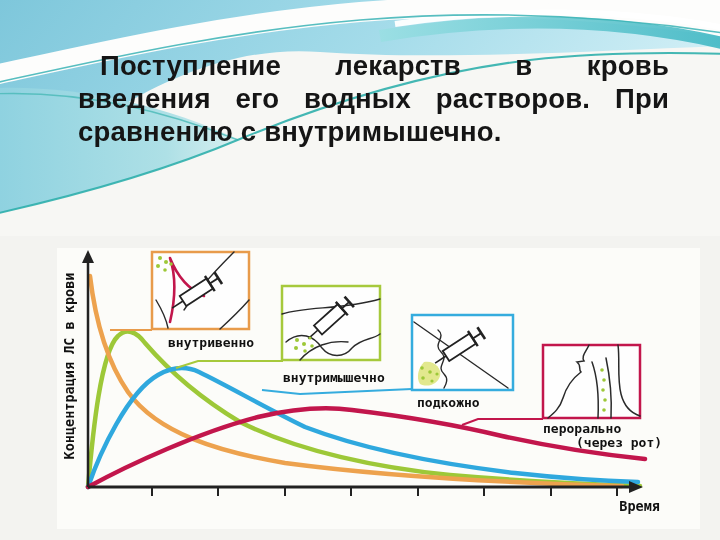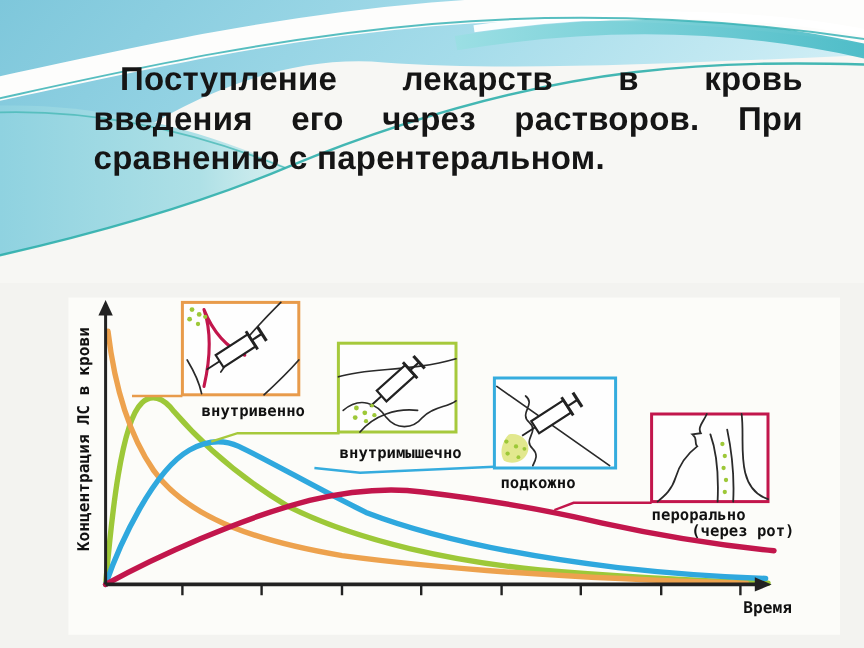--- a/index.html
+++ b/index.html
@@ -74,22 +74,22 @@
     <path d="M380,36 C500,16 620,18 735,46" stroke="url(#tealband)" stroke-width="12" fill="none" opacity="0.9"></path>
     <path d="M395,24 C520,6 640,10 735,30" stroke="#ffffff" stroke-width="6" fill="none" opacity="0.95"></path>
 
     <path d="M-10,84 C100,60 220,32 360,20 C480,10 600,14 730,34" stroke="#3ab3b5" stroke-width="1.6" fill="none" opacity="0.85"></path>
     <path d="M-10,94 C75,90 158,108 238,140" stroke="#49b9b6" stroke-width="1.4" fill="none" opacity="0.8"></path>
     <path d="M-10,215 C70,197 162,172 240,139 C330,102 430,72 530,60 C600,52 665,52 730,54" stroke="#2fafac" stroke-width="2" fill="none" opacity="0.9"></path>
   </svg>
 
   <div class="para">
     <div class="tline first">Поступление лекарств в кровь</div>
-    <div class="tline">введения его через растворов. При</div>
-    <div class="tline last">сравнению с парентеральном.</div>
+    <div class="tline">введения его водных растворов. При</div>
+    <div class="tline last">сравнению с внутримышечно.</div>
   </div>
 
   <div class="chart-wrap">
     <svg class="chart-svg" width="643" height="281" viewBox="57 248 643 281">
 
       <path d="M88,487 C93,430 101,352 118,336 C126,328 136,331 145,343 C170,372 200,398 240,422 C300,452 380,468 450,475 C520,481 580,484 640,486" fill="none" stroke-width="4.5" stroke-linecap="round" stroke="#9DC838"></path>
       <path d="M90,276 C95,318 106,360 128,392 C158,434 220,452 285,463 C390,477 510,483 622,486" fill="none" stroke-width="4.5" stroke-linecap="round" stroke="#EDA24E"></path>
       <path d="M88,487 C100,452 128,392 158,375 C172,367 186,366 199,372 C230,387 262,406 305,427 C365,450 440,464 515,473 C560,478 605,481 638,482" fill="none" stroke-width="4.5" stroke-linecap="round" stroke="#2FA8DE"></path>
       <path d="M88,487 C130,464 200,432 258,417 C292,409 322,406 352,410 C402,416 452,424 502,436 C552,447 605,455 645,459" fill="none" stroke-width="4.5" stroke-linecap="round" stroke="#C2164C"></path>
 

